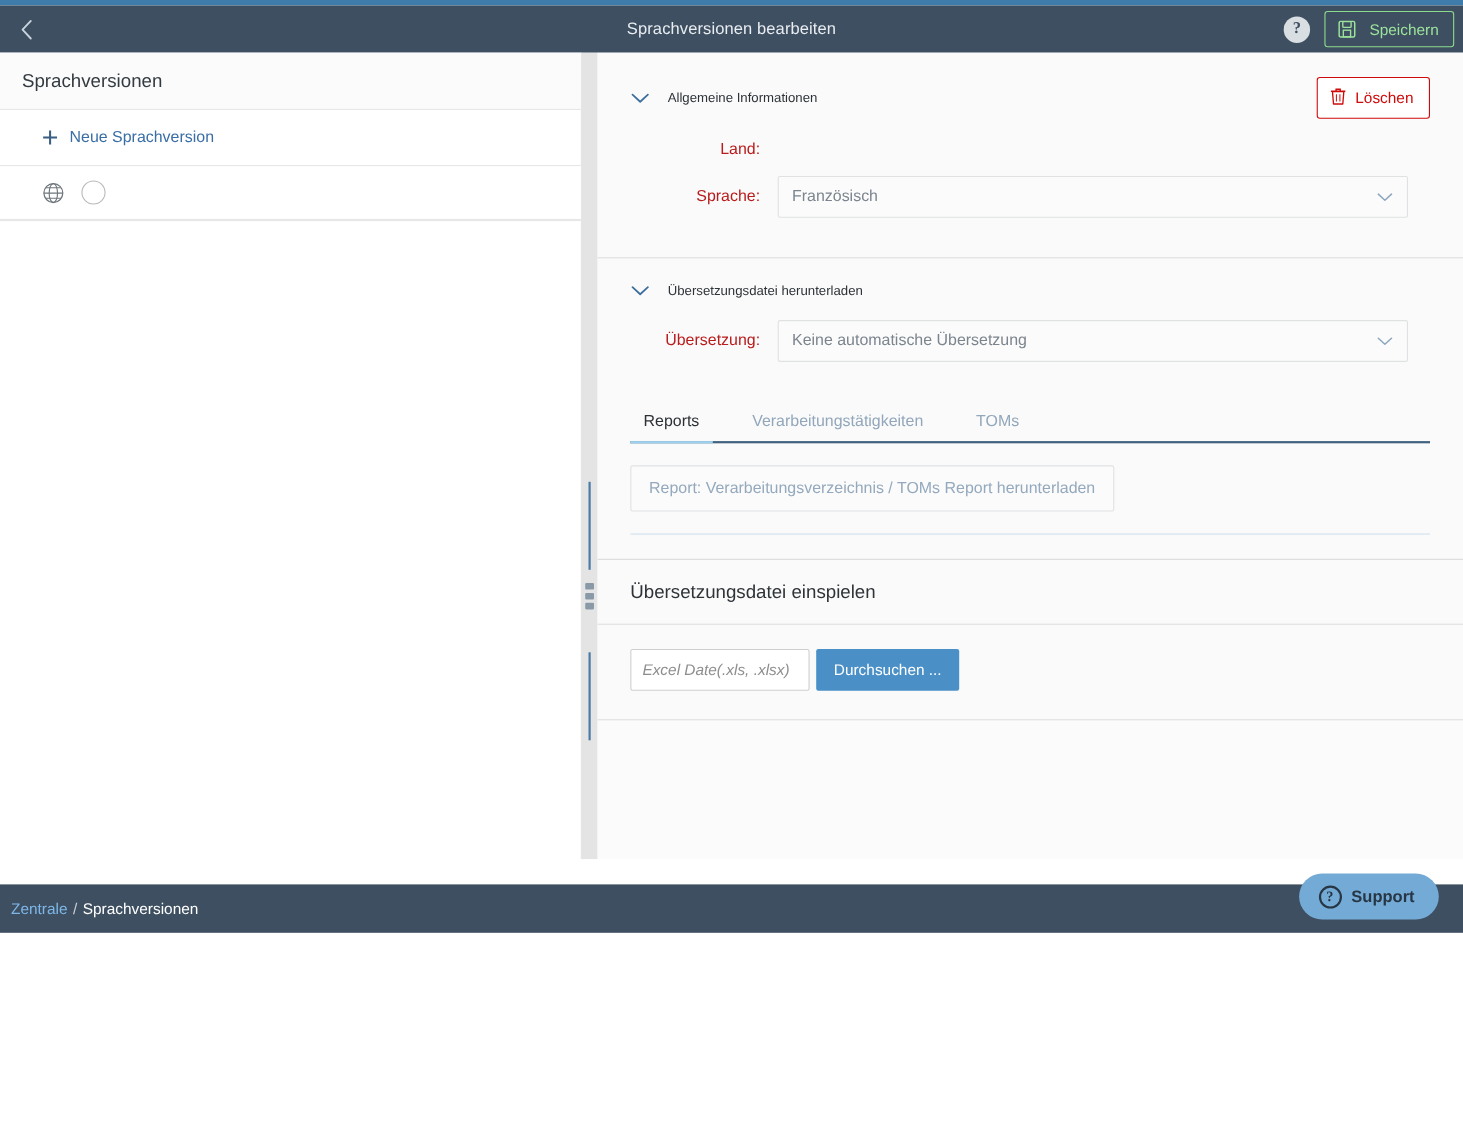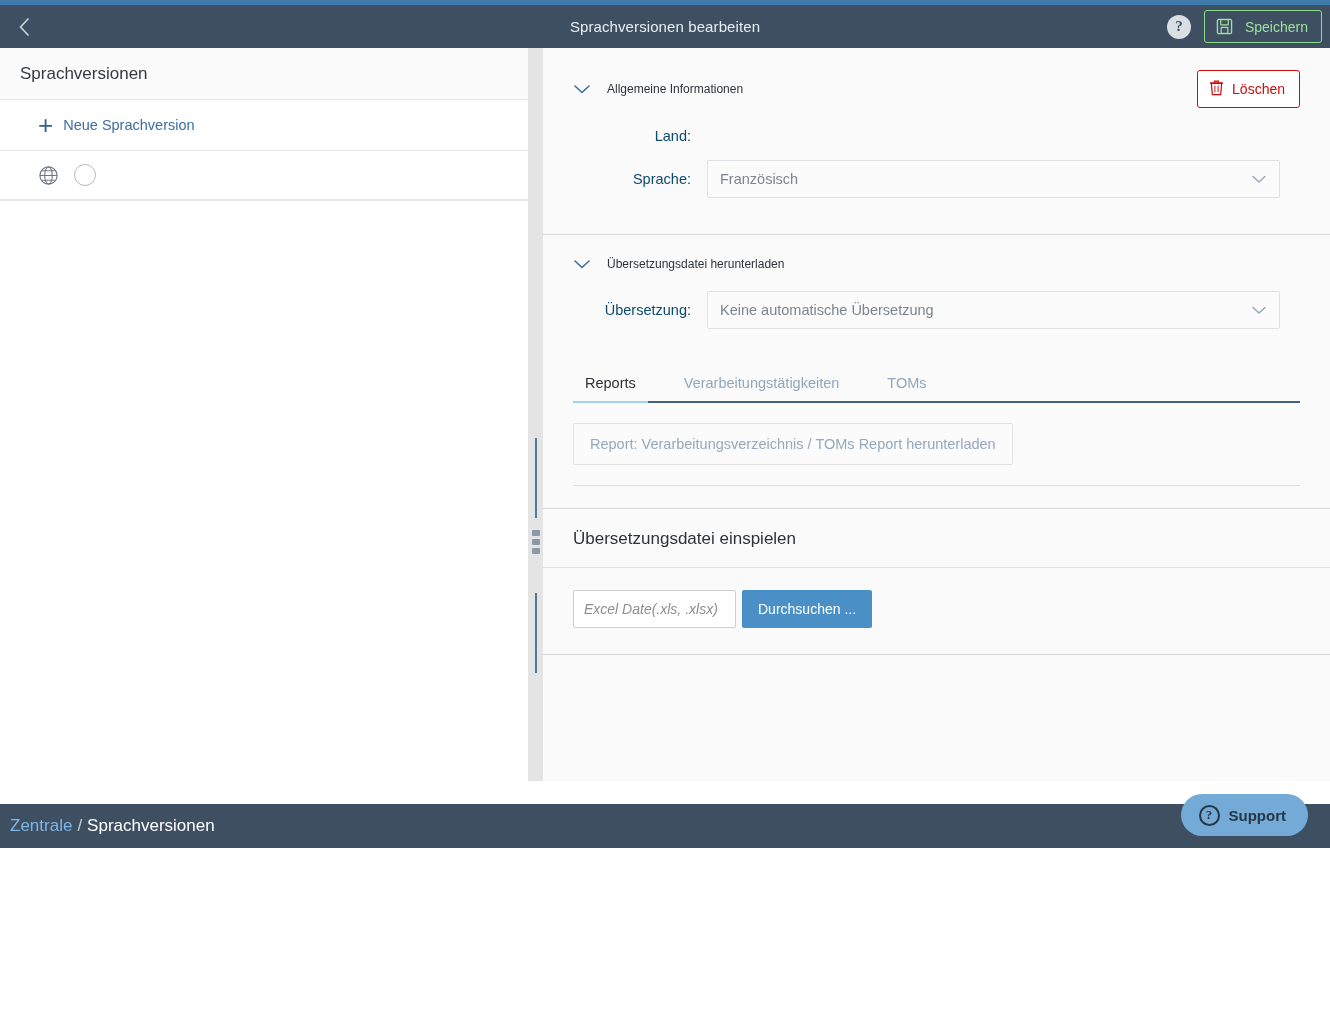--- a/index.html
+++ b/index.html
@@ -122,21 +122,21 @@
   .chevron-toggle { margin-right: 16px; cursor: pointer; display: flex; }
   .section-title { font-size: 12px; color: #2e3338; }
   .delete-btn {
     margin-left: auto; display: flex; align-items: center; gap: 8px;
     border: 1px solid #cf0a0a; border-radius: 3px; background: #fff;
     color: #cf0a0a; font-size: 14px; padding: 8px 14px 8px 11px;
     cursor: pointer; font-family: "Liberation Sans", sans-serif;
   }
 
   .field-row { display: flex; align-items: center; padding: 0 50px 0 30px; margin-bottom: 16px; }
-  .field-label { width: 134px; text-align: right; padding-right: 16px; font-size: 14.5px; color: #0c4a6e; flex: 0 0 auto; }
+  .field-label { width: 134px; text-align: right; padding-right: 16px; font-size: 14.5px; color: #b91c1c; flex: 0 0 auto; }
   .select-box {
     flex: 1 1 auto; height: 38px; border: 1px solid #dfe1e3; background: #fbfbfb;
     border-radius: 2px; display: flex; align-items: center;
     padding: 0 12px 0 12px; cursor: pointer; position: relative;
   }
   .select-value { font-size: 14.5px; color: #7c858e; }
   .select-caret { margin-left: auto; display: flex; }
 
   .fields-wrap { padding-bottom: 20px; }
 
@@ -177,21 +177,21 @@
     height: 38px; background: #4a90c7; color: #ffffff; border: none;
     border-radius: 2px; padding: 0 16px; font-size: 14px; cursor: pointer;
     margin-left: 6px; font-family: "Liberation Sans", sans-serif;
   }
   .main-rest { background: #fbfbfb; height: 100%; }
 
   
   .footer {
     height: 44px; flex: 0 0 auto; background: #3e4f61;
     display: flex; align-items: center; padding: 0 10px;
-    font-size: 17px; position: relative; z-index: 2; margin-top: 23px;
+    font-size: 14px; position: relative; z-index: 2; margin-top: 23px;
   }
   .crumb-link { color: #7db7e8; cursor: pointer; }
   .crumb-sep { color: #c7cfd6; margin: 0 5px; }
   .crumb-cur { color: #ffffff; }
 
   
   .support-widget {
     position: absolute; right: 22px; bottom: 12px;
     height: 42px; display: flex; align-items: center; gap: 9px;
     background: #74abd6; border-radius: 21px; padding: 0 22px 0 18px;

